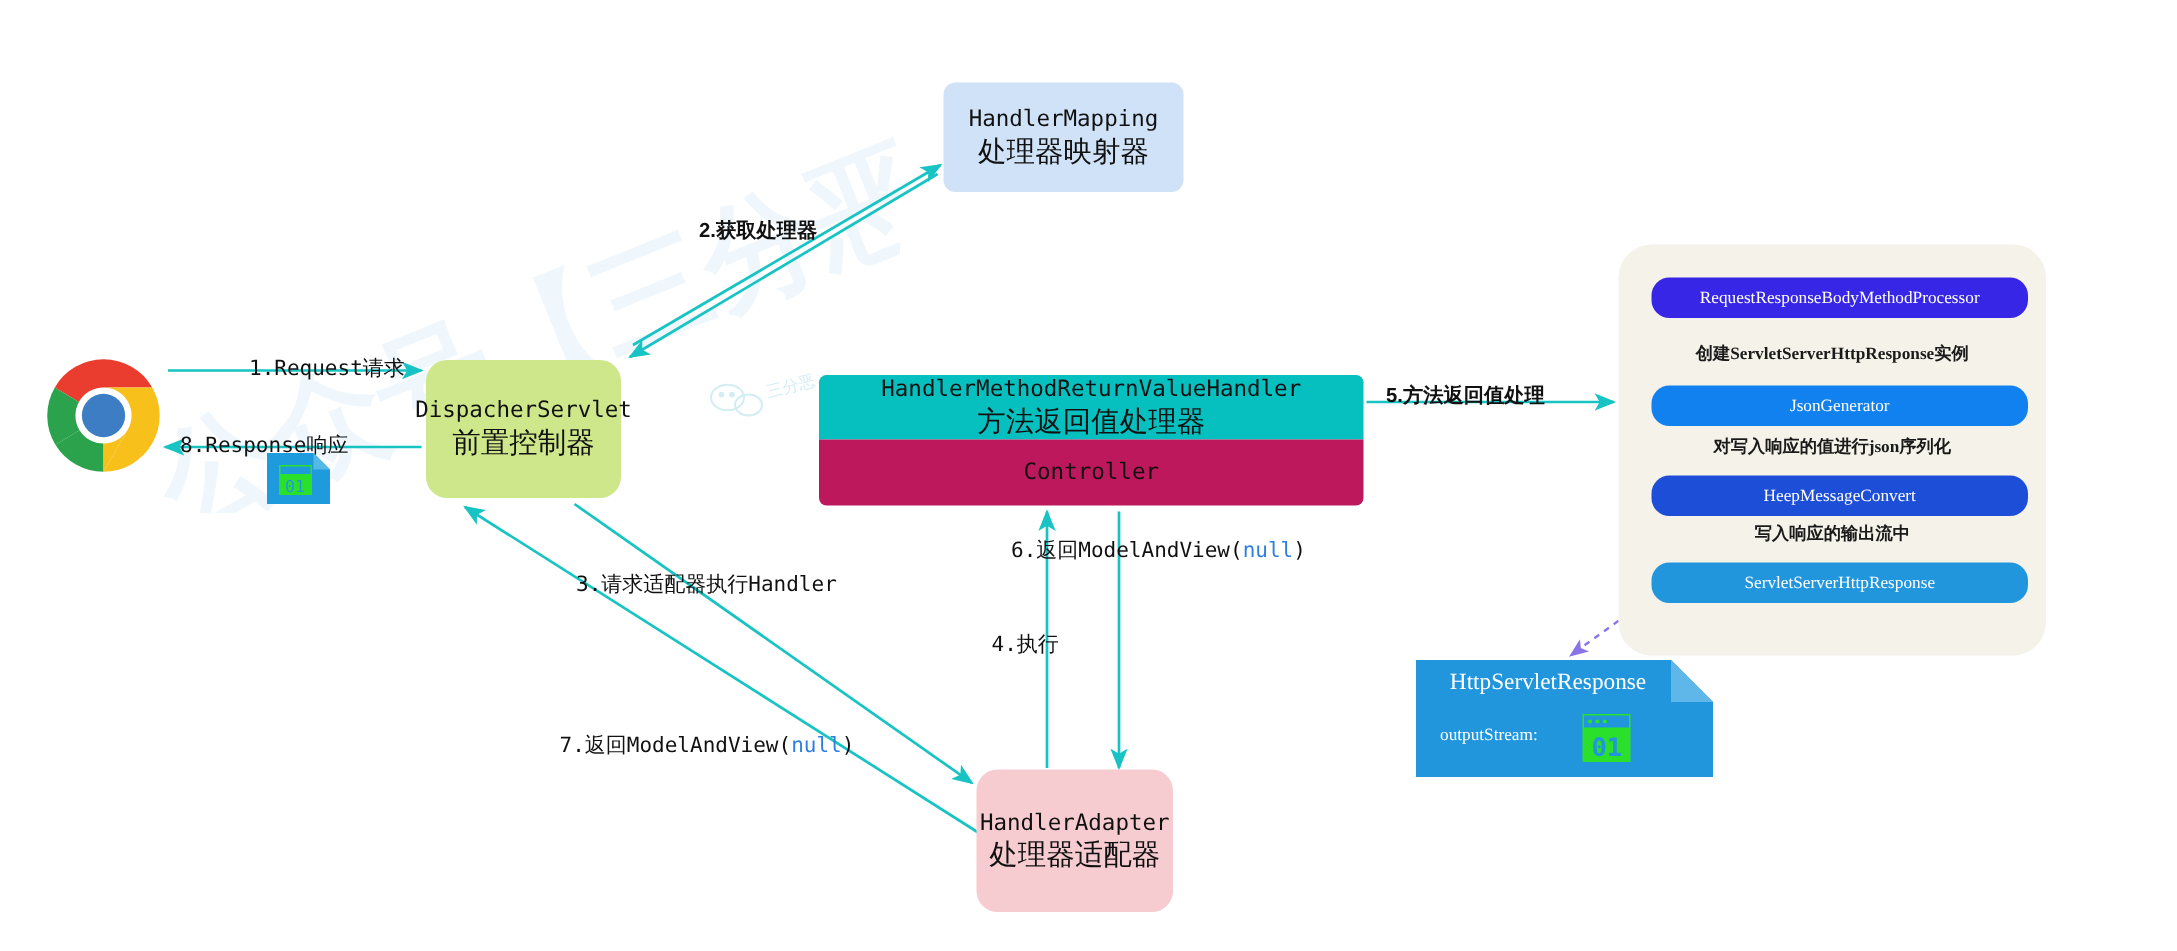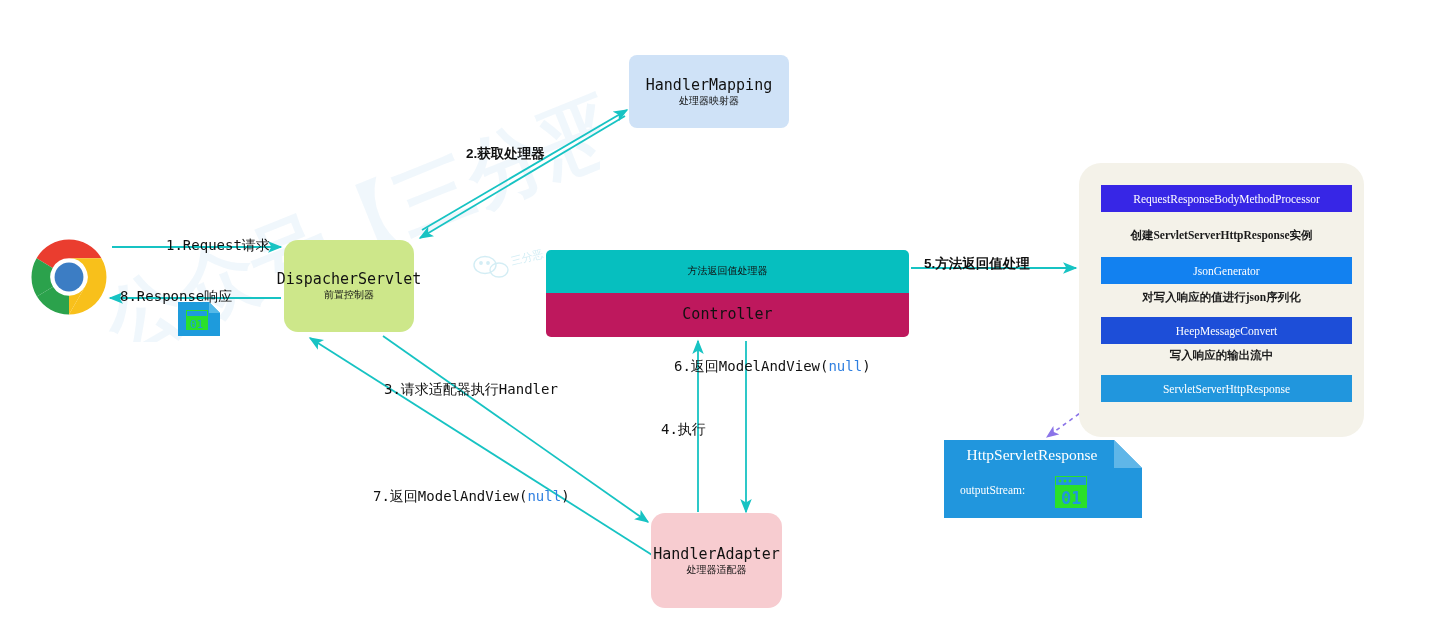--- a/index.html
+++ b/index.html
@@ -14,21 +14,21 @@
 
   svg.layer{position:absolute;left:0;top:0;width:1451px;height:634px;pointer-events:none;}
 
   
   .node{position:absolute;box-sizing:border-box;display:flex;
         flex-direction:column;align-items:center;justify-content:center;
         text-align:center;line-height:1.28;}
   .mono{font-family:"DejaVu Sans Mono","Liberation Mono",monospace;}
 
   .n-title{font-size:15px;color:#111;white-space:nowrap;}
-  .n-sub{font-size:10px;color:#111;white-space:nowrap;}
+  .n-sub{font-size:19px;color:#111;white-space:nowrap;}
 
   
   #handler-mapping{left:629px;top:55px;width:160px;height:73px;
       background:#cfe2f7;border-radius:8px;}
   
   #dispatcher-servlet{left:284px;top:240px;width:130px;height:92px;
       background:#cde78a;border-radius:14px;}
   
   #return-value-handler{left:546px;top:250px;width:363px;height:43px;
       background:#06bfbf;border-radius:5px 5px 0 0;}
@@ -36,21 +36,21 @@
   #controller{left:546px;top:293px;width:363px;height:44px;
       background:#be185d;border-radius:0 0 5px 5px;}
   #controller .n-sub{color:#b9b9b9;}
   
   #handler-adapter{left:651px;top:513px;width:131px;height:95px;
       background:#f7ccd0;border-radius:14px;}
 
   
   #processor-panel{position:absolute;left:1079px;top:163px;width:285px;height:274px;
       background:#f4f2e9;border-radius:22px;}
-  .pbox{position:absolute;left:1101px;width:251px;height:27px;border-radius:0;
+  .pbox{position:absolute;left:1101px;width:251px;height:27px;border-radius:12px;
         display:flex;align-items:center;justify-content:center;
         font-size:11.5px;color:#ffffff;white-space:nowrap;}
   #pbox-0{top:185px;background:#3726e6;}
   #pbox-1{top:257px;background:#1281f0;}
   #pbox-2{top:317px;background:#1d4ed8;}
   #pbox-3{top:375px;background:#2196dd;}
   .plabel{position:absolute;left:1079px;width:285px;text-align:center;
           font-size:11.5px;color:#1a1a1a;font-weight:bold;white-space:nowrap;}
   #plabel-0{top:228px;}
   #plabel-1{top:290px;}
@@ -165,20 +165,21 @@
     <div class="n-title mono">HandlerMapping</div>
     <div class="n-sub mono">处理器映射器</div>
   </div>
 
   <div class="node" id="dispatcher-servlet">
     <div class="n-title mono">DispacherServlet</div>
     <div class="n-sub mono">前置控制器</div>
   </div>
 
   <div class="node" id="return-value-handler">
+    <div class="n-title mono">HandlerMethodReturnValueHandler</div>
     <div class="n-sub mono">方法返回值处理器</div>
   </div>
 
   <div class="node" id="controller">
     <div class="n-title mono">Controller</div>
   </div>
 
   <div class="node" id="handler-adapter">
     <div class="n-title mono">HandlerAdapter</div>
     <div class="n-sub mono">处理器适配器</div>

